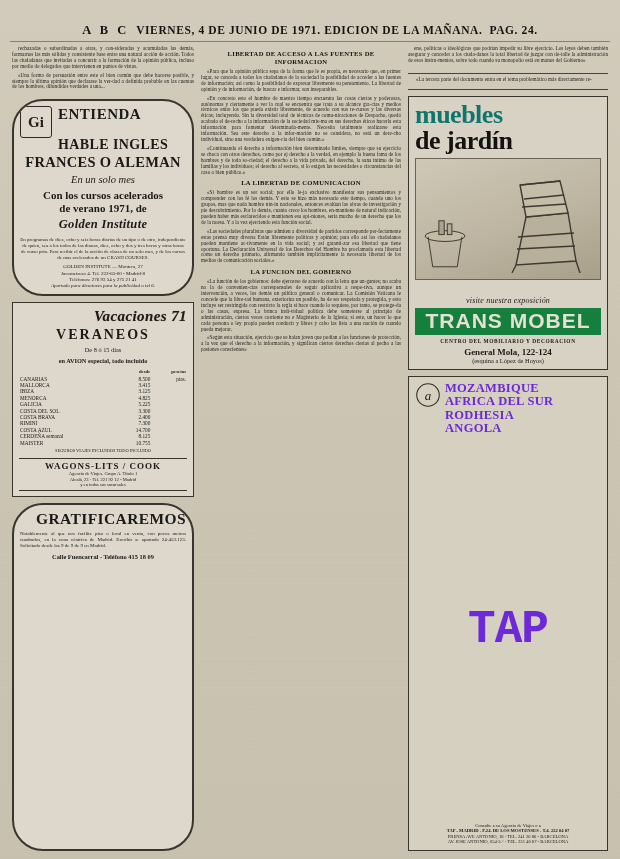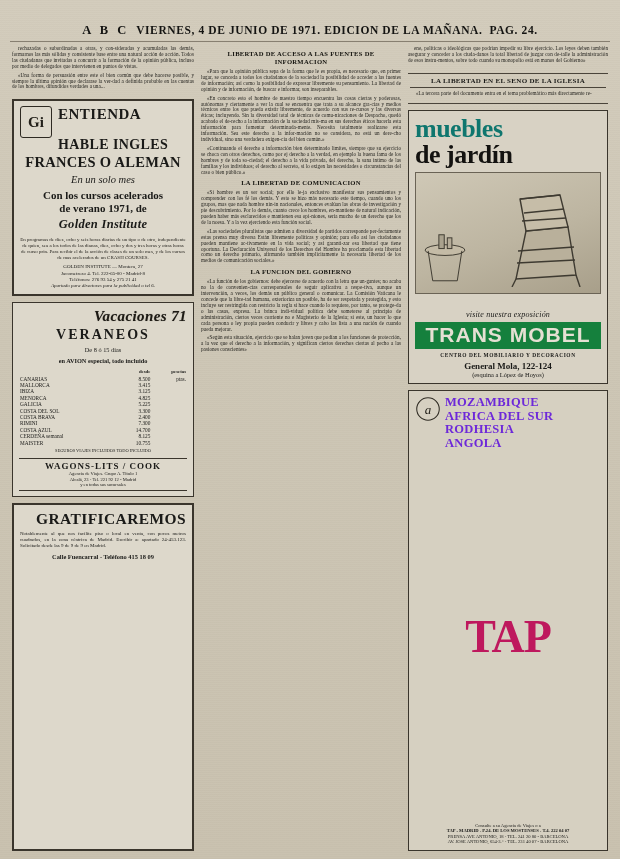--- a/index.html
+++ b/index.html
@@ -49,21 +49,21 @@
   .txt p{margin:0 0 3px 0;text-indent:6px;}
   .hd{
     font-size:6.6px;line-height:8px;font-weight:bold;text-align:center;
     letter-spacing:.3px;margin:4px 0 3px 0;color:#15140f;
   }
 
   
   .ad{
     background:#ddd8cb;border:1px solid #3a352c;position:relative;overflow:hidden;
   }
-  .ad.thick{border-width:2px;}
+  .ad.thick{border-width:2px;border-radius:31px;}
   .ad-inner{padding:5px 6px;}
 
   
   .gi-logo{
     width:30px;height:30px;border:1px solid #2e2a22;border-radius:3px;
     display:flex;align-items:center;justify-content:center;
     font-size:15px;font-weight:bold;font-family:"Liberation Serif",serif;
     color:#23201a;flex:0 0 auto;
   }
   .gi-top{display:flex;gap:6px;align-items:flex-start;}
@@ -125,21 +125,21 @@
   .mj-addr2{font-size:6.4px;text-align:center;}
 
   
   .tap{background:#d6d0c1;}
   .tap-dest{
     font-size:12.5px;font-weight:bold;line-height:13.5px;letter-spacing:.3px;
     color:#6d28d9;text-align:left;
   }
   .tap-logo{
     font-size:46px;font-weight:bold;letter-spacing:-1px;text-align:center;
-    font-family:Liberation Serif, serif;color:#be185d;line-height:46px;
+    font-family:Liberation Mono, monospace;color:#6d28d9;line-height:46px;
     margin-top:6px;
   }
   .tap-foot{font-size:4.6px;line-height:5.6px;text-align:center;margin-top:4px;filter:blur(.15px);}
 
   
   .church-h{
     font-size:7px;font-weight:bold;text-align:center;line-height:8.5px;letter-spacing:.3px;
     border-bottom:1px solid #4a443a;padding-bottom:2px;margin-bottom:3px;
   }
 </style>
@@ -301,21 +301,20 @@
         </div>
     </div>
 
     <div class="col colC">
 
       <div class="txt">
         <p>ene, políticas o ideológicas que podrían impedir su libre ejercicio. Los leyes deben también asegurar y conceder a los ciuda-danos la total libertad de juzgar con de-talle la administración de esos instru-mentos, sobre todo cuando su monopolio está en manos del Gobierno»</p>
       </div>
 
       <div style="border-top:1px solid #4a443a;border-bottom:1px solid #4a443a;padding:3px 2px;">
-        <div class="church-h">LA LIBERTAD EN EL SENO DE LA IGLESIA</div>
         <div class="txt" style="text-align:justify;">
           <p>«La tercera parte del documento entra en el tema problemático más directamente re-</p>
         </div>
       </div>
 
       <div class="ad mj">
         <div class="ad-inner">
           <div class="mj-t1">muebles</div>
           <div class="mj-t2">de jardín</div>
           <div class="mj-pic">

